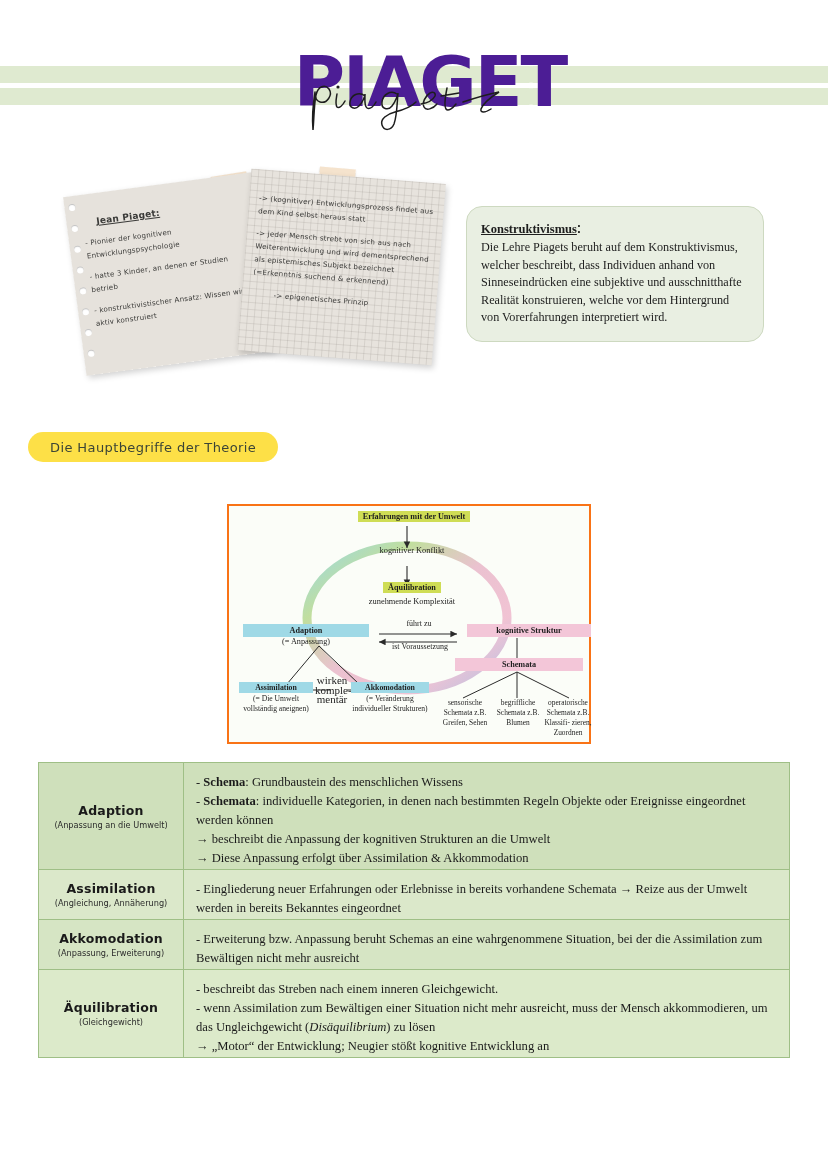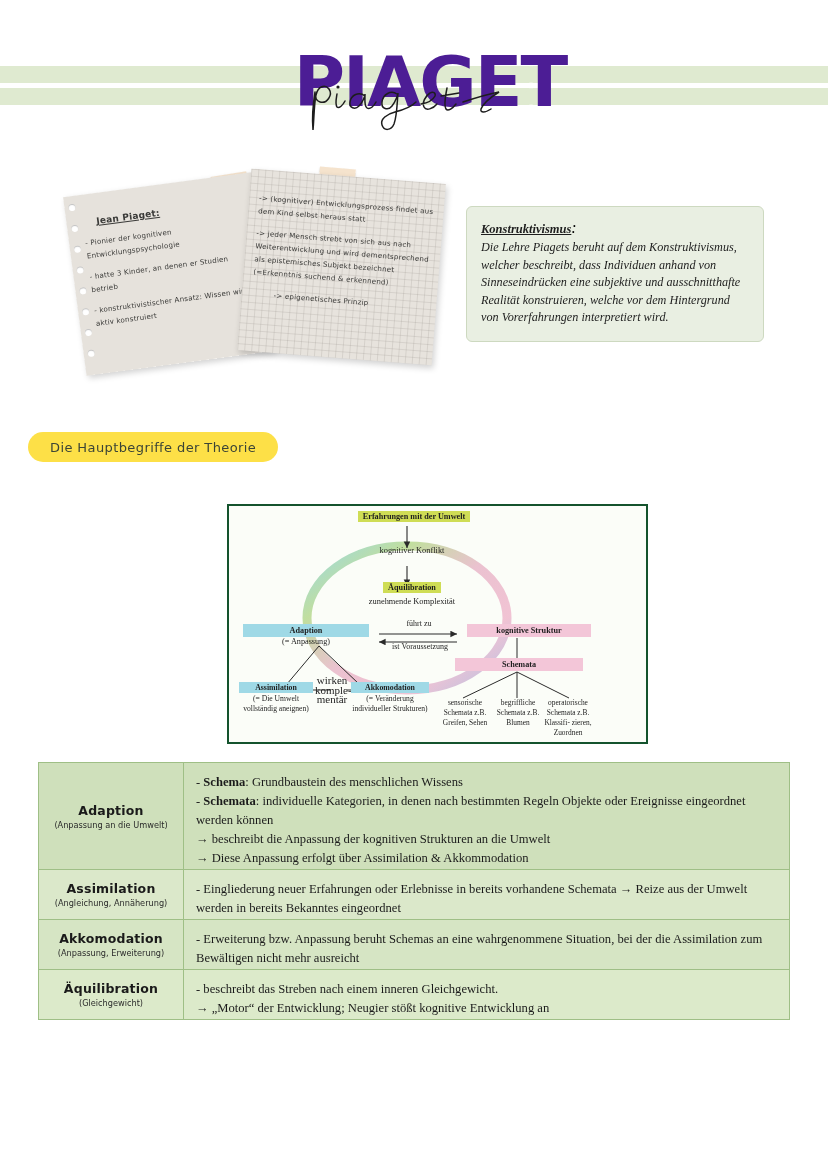--- a/index.html
+++ b/index.html
@@ -68,41 +68,41 @@
     font-weight:bold;font-size:9px;text-decoration:underline;
     display:block;margin-bottom:7px;padding-left:14px;
   }
   .nl-p{display:block;margin-bottom:8px;}
   .nr-p{display:block;margin-bottom:9px;}
   .nr-last{display:block;padding-left:22px;}
 
   
   .konstr{
     position:absolute;left:466px;top:206px;width:298px;
-    background:#e9efe2;border:1px solid #cdd9c0;border-radius:6px;
-    padding:12px 14px 14px 14px;box-sizing:border-box;font-style:italic;
+    background:#e9efe2;border:1px solid #cdd9c0;border-radius:16px;
+    padding:12px 14px 14px 14px;box-sizing:border-box;
   }
   .konstr-title{font-weight:bold;text-decoration:underline;font-size:12.5px;color:#1d1d1d;}
   .konstr-body{font-size:12.2px;line-height:17.5px;color:#1d1d1d;margin-top:2px;}
 
   
   .pill{
     position:absolute;left:28px;top:432px;height:30px;
     background:#fde047;border-radius:16px;
     display:flex;align-items:center;padding:0 22px;
   }
   .pill span{
     font-family:"DejaVu Sans", sans-serif;font-size:13px;color:#3b4436;
     letter-spacing:.4px;
   }
 
   
   .diagram{
-    position:absolute;left:227px;top:504px;width:421px;height:240px;
-    background:#fbfdf8;border:2px solid #14532d;box-sizing:border-box;
+    position:absolute;left:227px;top:504px;width:364px;height:240px;
+    background:#fbfdf8;border:2px solid #f97316;box-sizing:border-box;
   }
   .dg{position:absolute;left:0;top:0;width:368px;height:236px;}
   .dtext{
     position:absolute;font-family:"Liberation Serif", serif;
     color:#1e1e1e;text-align:center;
   }
   .hl-green{background:#cfdd55;padding:1px 5px;font-weight:bold;}
   .hl-cyan{background:#9fd9e6;font-weight:bold;}
   .hl-pink{background:#f3c6d8;font-weight:bold;}
 
@@ -297,17 +297,18 @@
     </div>
   </div>
 
   <div class="trow" style="background:#dceaca;">
     <div class="tcell-l">
       <div class="term">Äquilibration</div>
       <div class="subterm">(Gleichgewicht)</div>
     </div>
     <div class="tcell-r">
       <div class="tline">- beschreibt das Streben nach einem inneren Gleichgewicht.</div>
+      <div class="tline">- wenn Assimilation zum Bewältigen einer Situation nicht mehr ausreicht, muss der Mensch akkommodieren, um das Ungleichgewicht (<i>Disäquilibrium</i>) zu lösen</div>
       <div class="tline">→ „Motor“ der Entwicklung; Neugier stößt kognitive Entwicklung an</div>
     </div>
   </div>
 
 </div>
 
 </body></html>

